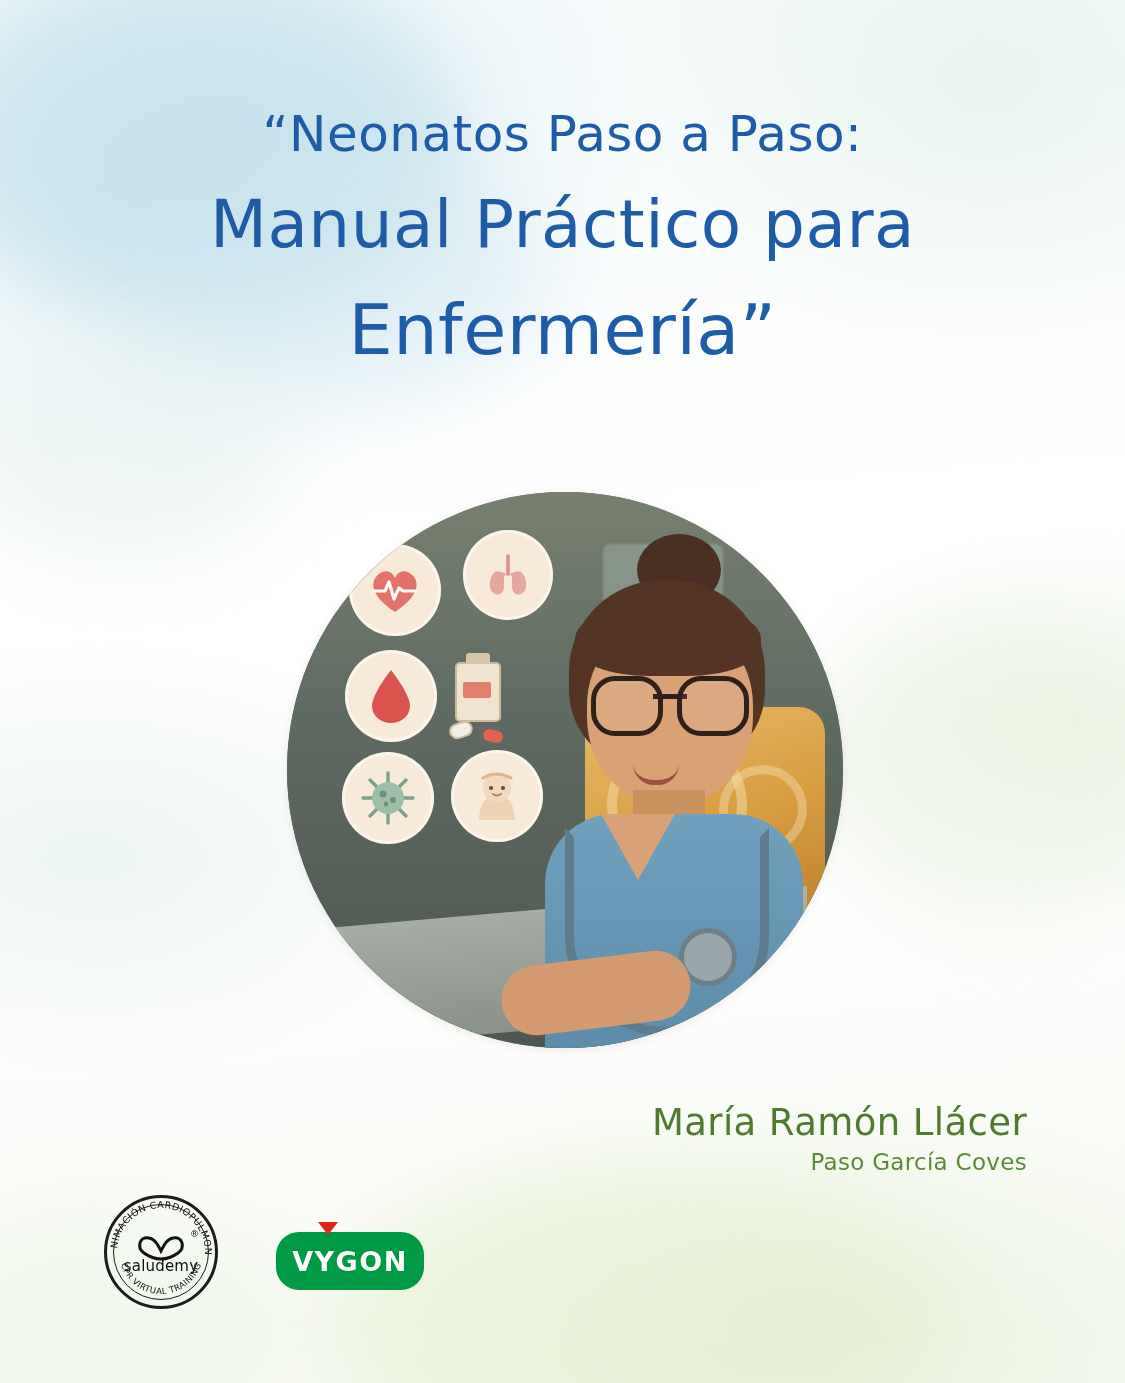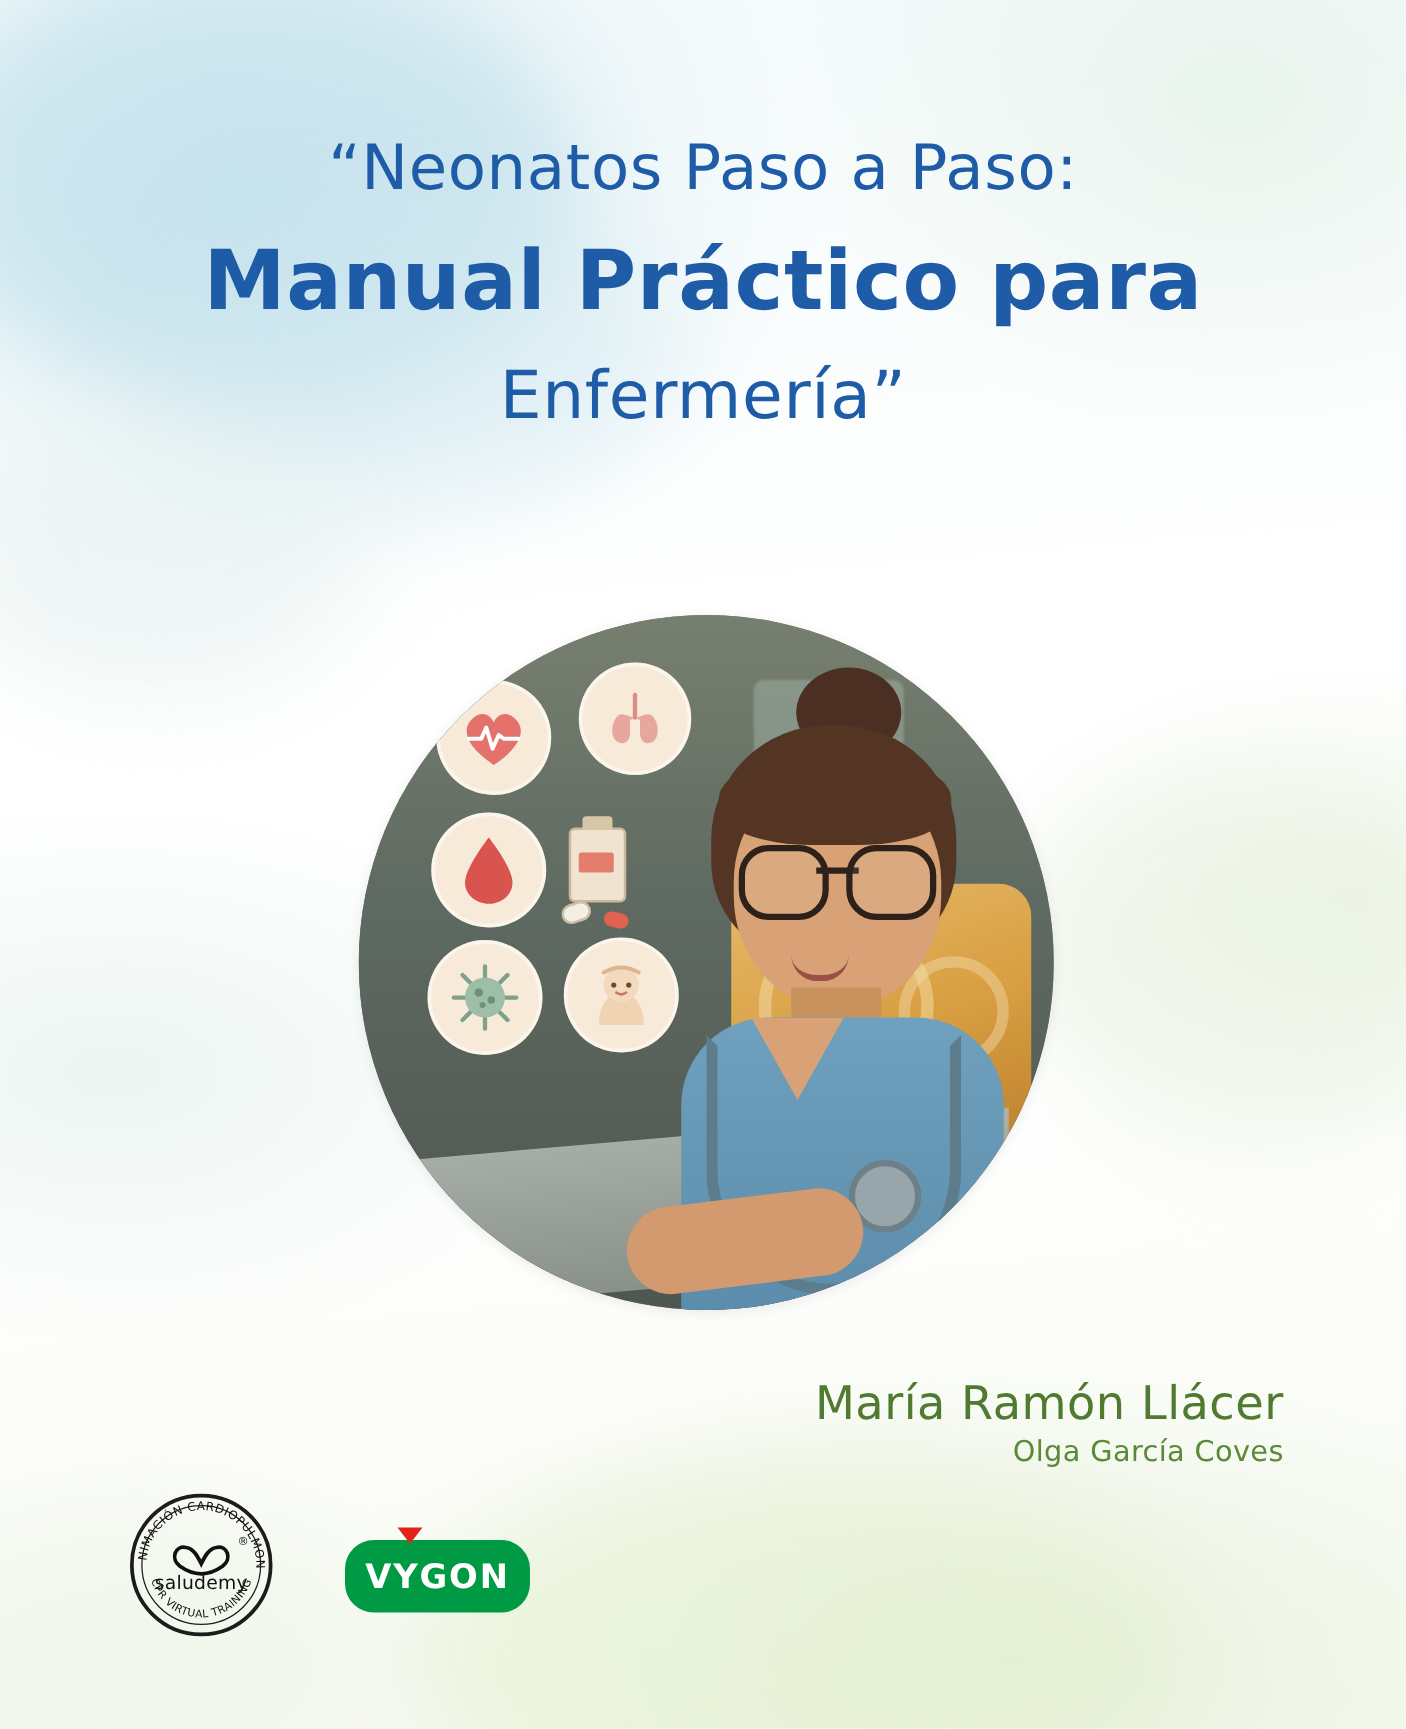--- a/index.html
+++ b/index.html
@@ -52,22 +52,22 @@
   }
   .title-line {
     font-family: "DejaVu Sans", sans-serif;
     font-size: 66px;
     line-height: 1.55;
     color: #1f5ca8;
     letter-spacing: 0.5px;
     white-space: nowrap;
   }
   .title-line.l1 { font-size: 50px; }
-  .title-line.l2 { font-size: 66px; font-weight: bold; }
-  .title-line.l3 { font-size: 53px; }
+  .title-line.l2 { font-size: 66px; }
+  .title-line.l3 { font-size: 70px; }
 
   
   .illustration {
     position: absolute;
     left: 287px;
     top: 492px;
     width: 556px;
     height: 556px;
     border-radius: 50%;
     overflow: hidden;
@@ -501,21 +501,21 @@
       <div class="scrubs"></div>
       <div class="vneck"></div>
       <div class="stetho-tube"></div>
       <div class="stetho-head"></div>
       <div class="arm"></div>
     </div>
   </div>
 
   <div class="authors">
     <div class="author-main">María Ramón Llácer</div>
-    <div class="author-sub">Olga García Coves</div>
+    <div class="author-sub">Paso García Coves</div>
   </div>
 
   <div class="logo-saludemy">
     <div class="sal-ring"></div>
     <div class="sal-ring-inner"></div>
     <svg class="sal-arc-text" viewBox="0 0 114 114" aria-hidden="true">
       <defs>
         <path id="arcTop" d="M 13 57 A 44 44 0 0 1 101 57"></path>
         <path id="arcBottom" d="M 15 57 A 42 42 0 0 0 99 57"></path>
       </defs>

